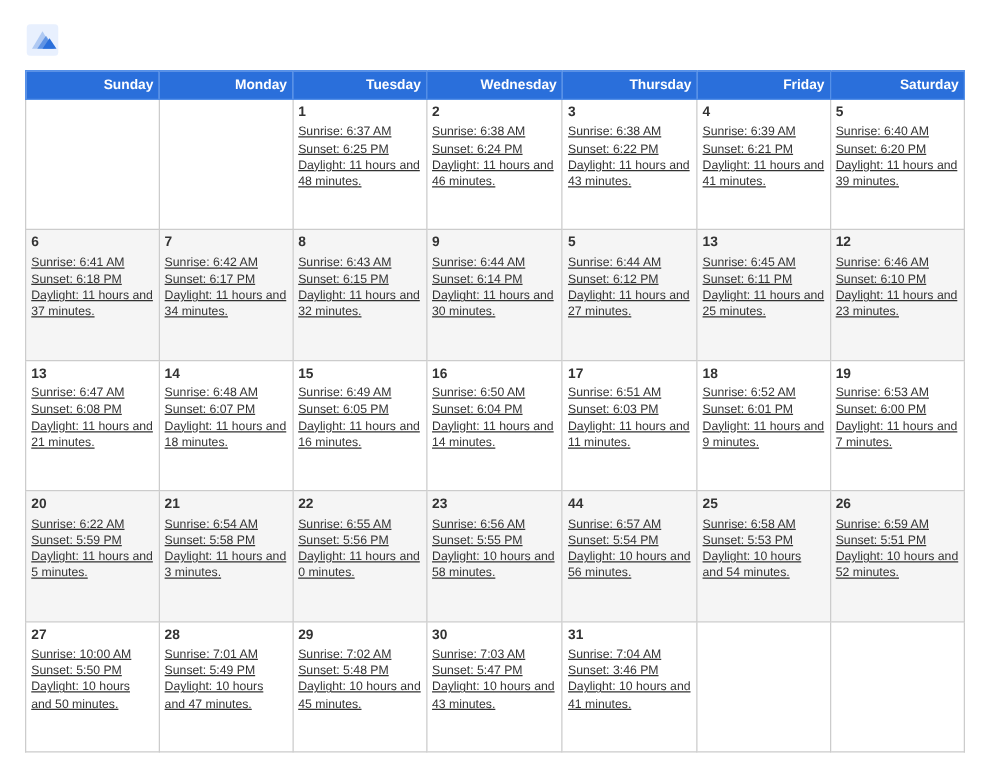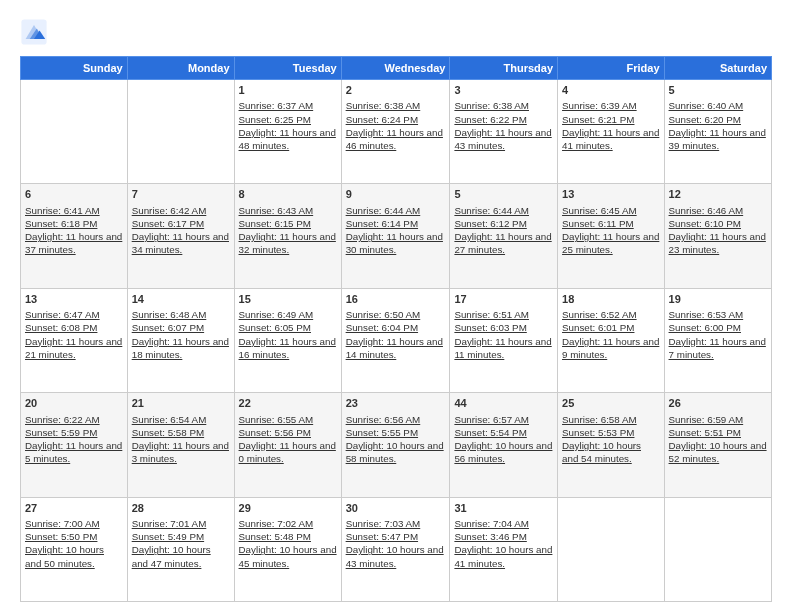--- a/index.html
+++ b/index.html
@@ -304,21 +304,21 @@
           <td>
             <span class="day-num">26</span>
             <div class="day-info">Sunrise: 6:59 AM
 Sunset: 5:51 PM
 Daylight: 10 hours and 52 minutes.</div>
           </td>
         </tr>
         <tr class="row-normal">
           <td>
             <span class="day-num">27</span>
-            <div class="day-info">Sunrise: 7:00 AM
+            <div class="day-info">Sunrise: 10:00 AM
 Sunset: 5:50 PM
 Daylight: 10 hours and 50 minutes.</div>
           </td>
           <td>
             <span class="day-num">28</span>
             <div class="day-info">Sunrise: 7:01 AM
 Sunset: 5:49 PM
 Daylight: 10 hours and 47 minutes.</div>
           </td>
           <td>

